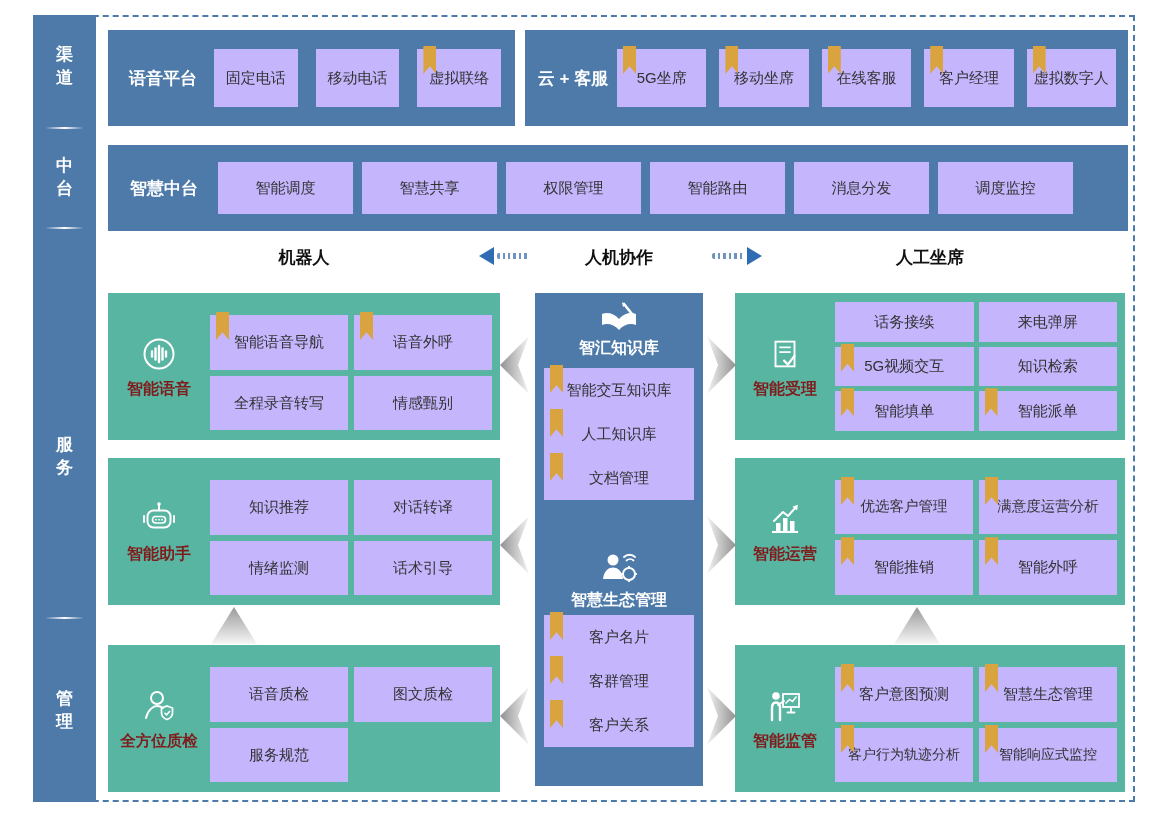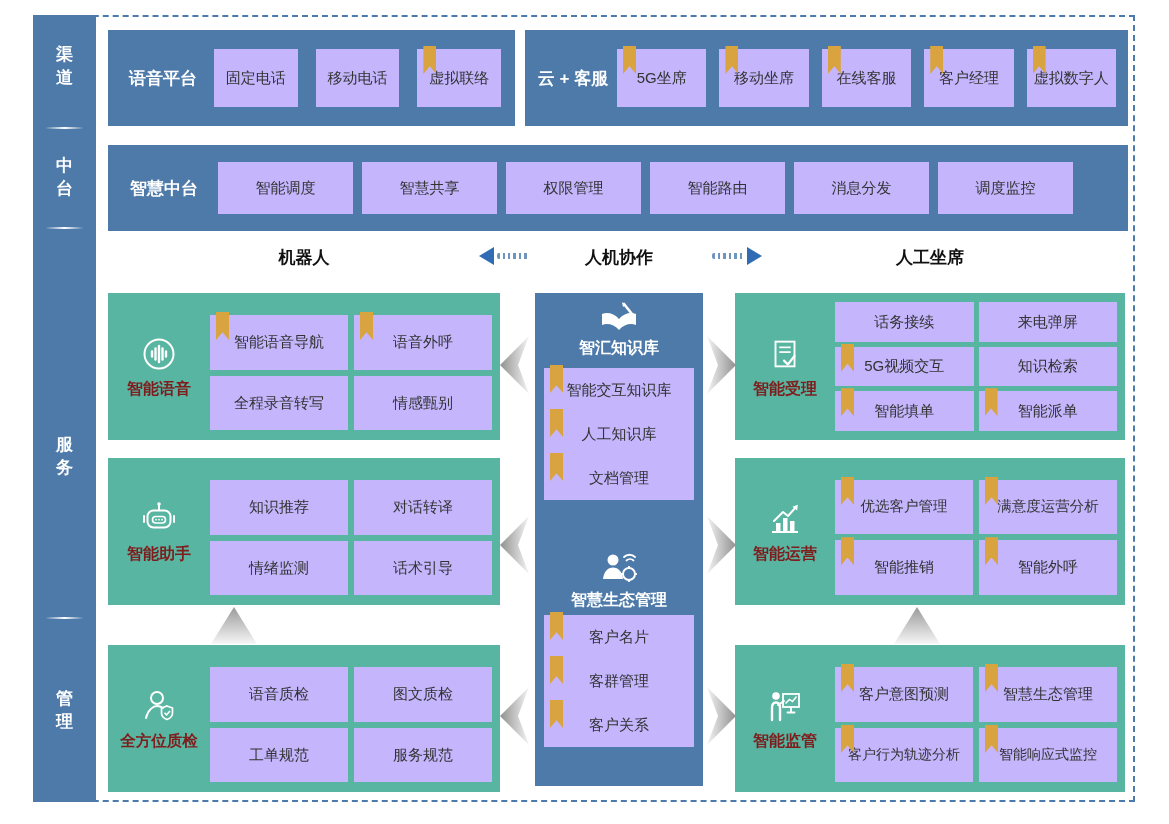--- a/index.html
+++ b/index.html
@@ -237,23 +237,20 @@
       <span>全方位质检</span>
     </div>
     <div class="ggrid">
       <div class="wbox">
           <span>语音质检</span>
         </div>
       <div class="wbox">
           <span>图文质检</span>
         </div>
       <div class="wbox">
-          <span>工单规范</span>
-        </div>
-      <div class="wbox">
           <span>服务规范</span>
         </div>
     </div>
   </section>
 
   <section class="mblock" style="left:535px;top:293px;height:275px">
     <div class="mhead" style="height:66px">
       <svg width="42" height="34" viewBox="0 0 42 34">
         <path d="M21,29 C16,23 9,22 4,24 L4,13 C9,11 16,12 21,18 Z" fill="#fff"></path>
         <path d="M21,29 C26,23 33,22 38,24 L38,13 C33,11 26,12 21,18 Z" fill="#fff"></path>

